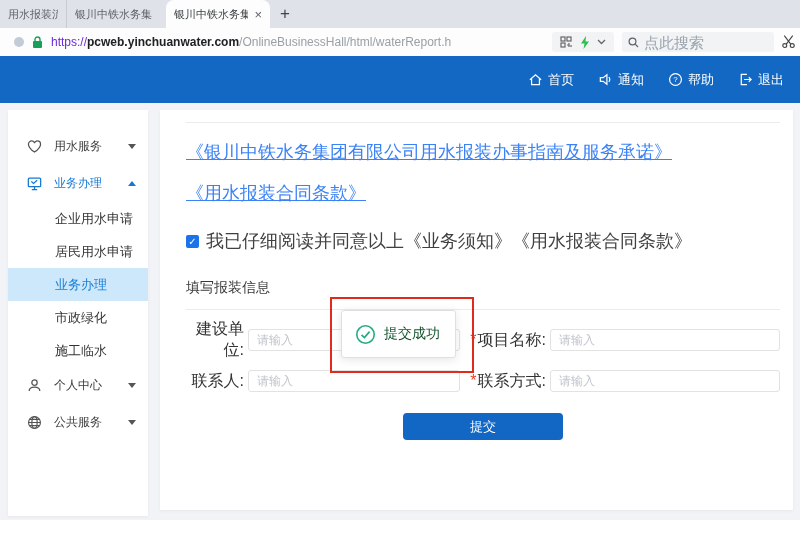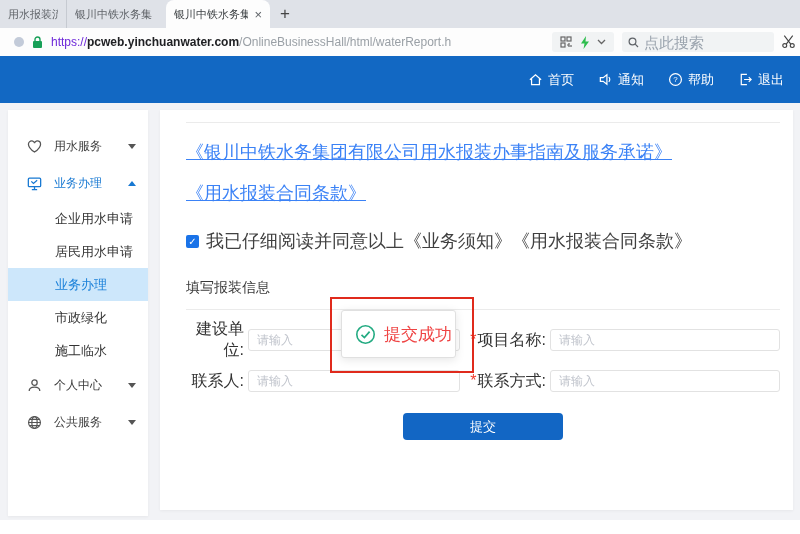--- a/index.html
+++ b/index.html
@@ -71,21 +71,21 @@
   .flabel.l2 { width:76px; margin-left:10px; }
   .req { color:#f13c2e; margin-right:1px; }
   .finput { height:22px; border:1px solid #e2e2e2; border-radius:3px; font-size:12px; color:#333; padding:0 8px; outline:none; font-family:inherit; }
   .finput::placeholder { color:#c0c4cc; }
   .finput.w1 { width:212px; margin-left:4px; }
   .finput.w2 { width:230px; margin-left:4px; }
   .submit { display:block; margin:21px auto 0 auto; width:160px; height:27px; background:#1266c4; color:#fff; border:none; border-radius:4px; font-size:13px; cursor:pointer; font-family:inherit; }
 
   
   .toast { position:absolute; left:341px; top:310px; width:115px; height:48px; background:#fff; border:1px solid #e0e0e0; border-radius:3px; box-shadow:0 2px 10px rgba(0,0,0,.10); display:flex; align-items:center; padding-left:13px; z-index:20; }
-  .toast-msg { font-size:17px; color:#ef4444; margin-left:8px; }
+  .toast-msg { font-size:14px; color:#14532d; margin-left:8px; }
   .red-annotation { position:absolute; left:330px; top:297px; width:144px; height:76px; border:2px solid #e02a1c; z-index:21; pointer-events:none; }
 
   svg { display:block; }
 </style>
 </head>
 <body>
 
 <div class="tabbar">
   <div class="tab t1">
     <span class="tab-label">用水报装流程_</span>

